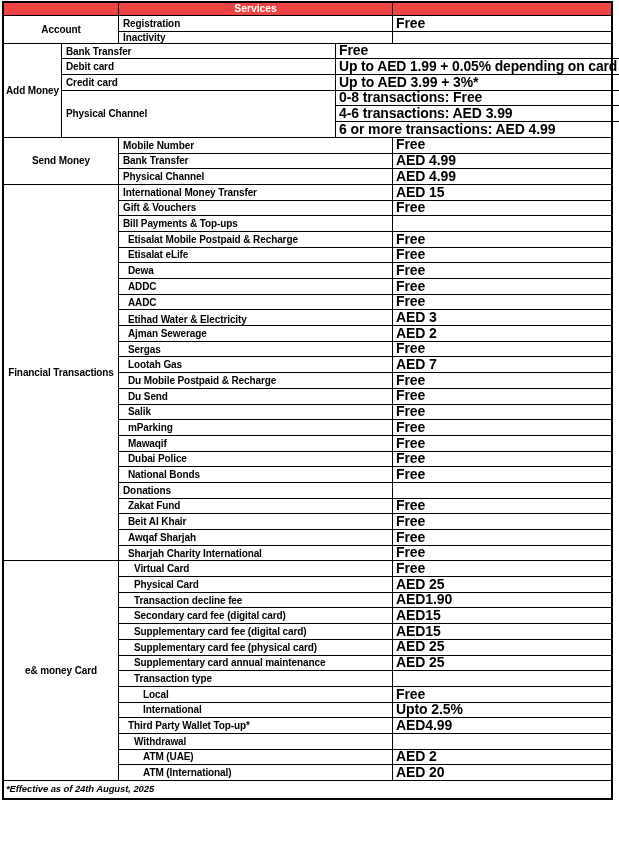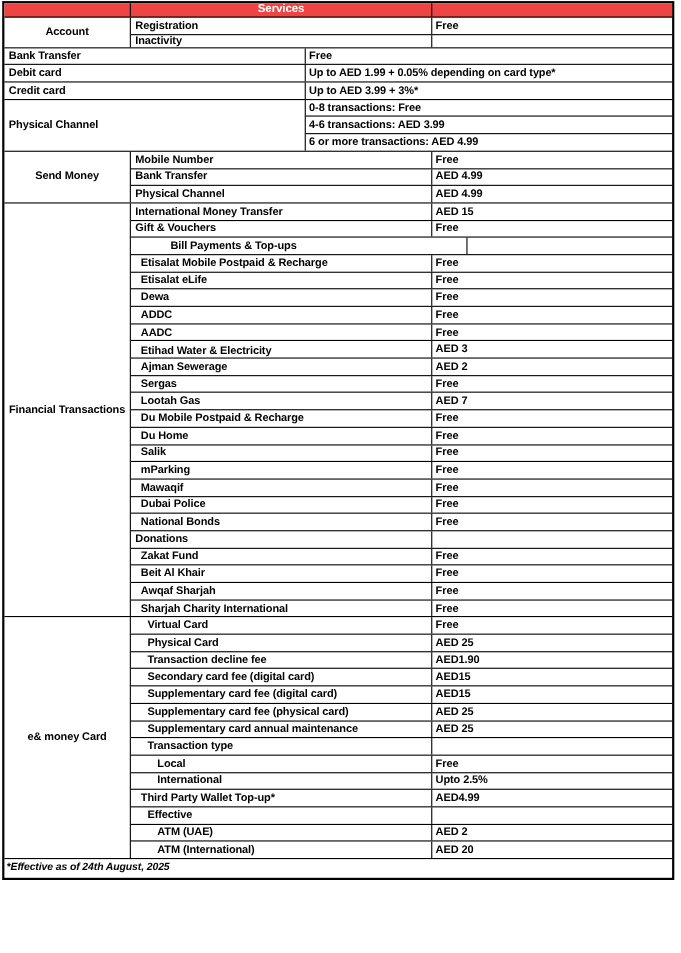--- a/index.html
+++ b/index.html
@@ -36,21 +36,21 @@
   .group { display: flex; }
   .group.bb { border-bottom: 1px solid #000; }
   .svc-cell {
     width: 274px; border-right: 1px solid #000;
     display: flex; align-items: center;
     font-weight: bold; font-size: 10px; letter-spacing: -0.1px;
   }
   .fees { flex: 1; display: flex; flex-direction: column; }
   .fee-cell {
     display: flex; align-items: center; padding-left: 3px;
-    font-weight: bold; font-size: 10px; letter-spacing: -0.1px;
+    font-weight: bold; font-size: 14px; letter-spacing: -0.1px;
     overflow: hidden;
   }
   .fee-cell.bb { border-bottom: 1px solid #000; }
   .fee-cell.va-bottom { align-items: flex-end; padding-bottom: 2px; }
 
   
   .footer-row {
     height: 17px; display: flex; align-items: center; padding-left: 2px;
     font-weight: bold; font-style: italic; font-size: 9.5px;
     letter-spacing: -0.1px;
@@ -89,20 +89,23 @@
               </div>
             </div>
             <div class="group">
               <div class="svc-cell" style="padding-left: 4px;">
                 <span class="txt">Inactivity</span>
               </div>
             </div>
           </div>
         </div>
         <div class="section">
+          <div class="cat-cell">
+            <span class="txt">Add Money</span>
+          </div>
           <div class="groups">
             <div class="group bb">
               <div class="svc-cell" style="padding-left: 4px;">
                 <span class="txt">Bank Transfer</span>
               </div>
               <div class="fees">
                 <div class="fee-cell" style="height: 14.7px;">
                   <span class="txt">Free</span>
                 </div>
               </div>
@@ -201,21 +204,21 @@
               <div class="svc-cell" style="padding-left: 4px;">
                 <span class="txt">Gift &amp; Vouchers</span>
               </div>
               <div class="fees">
                 <div class="fee-cell" style="height: 14.7px;">
                   <span class="txt">Free</span>
                 </div>
               </div>
             </div>
             <div class="group bb">
-              <div class="svc-cell" style="padding-left: 4px; margin-left: 32px;">
+              <div class="svc-cell" style="padding-left: 4px;">
                 <span class="txt">Bill Payments &amp; Top-ups</span>
               </div>
               <div class="fees">
                 <div class="fee-cell" style="height: 14.7px;">
                   <span class="txt"></span>
                 </div>
               </div>
             </div>
             <div class="group bb">
               <div class="svc-cell" style="padding-left: 9px;">
@@ -312,21 +315,21 @@
                 <span class="txt">Du Mobile Postpaid &amp; Recharge</span>
               </div>
               <div class="fees">
                 <div class="fee-cell" style="height: 14.7px;">
                   <span class="txt">Free</span>
                 </div>
               </div>
             </div>
             <div class="group bb">
               <div class="svc-cell" style="padding-left: 9px;">
-                <span class="txt">Du Home</span>
+                <span class="txt">Du Send</span>
               </div>
               <div class="fees">
                 <div class="fee-cell" style="height: 14.7px;">
                   <span class="txt">Free</span>
                 </div>
               </div>
             </div>
             <div class="group bb">
               <div class="svc-cell" style="padding-left: 9px;">
                 <span class="txt">Salik</span>
@@ -539,21 +542,21 @@
                 <span class="txt">Third Party Wallet Top-up*</span>
               </div>
               <div class="fees">
                 <div class="fee-cell" style="height: 14.7px;">
                   <span class="txt">AED4.99</span>
                 </div>
               </div>
             </div>
             <div class="group bb">
               <div class="svc-cell" style="padding-left: 15px;">
-                <span class="txt">Effective</span>
+                <span class="txt">Withdrawal</span>
               </div>
               <div class="fees">
                 <div class="fee-cell" style="height: 14.7px;">
                   <span class="txt"></span>
                 </div>
               </div>
             </div>
             <div class="group bb">
               <div class="svc-cell" style="padding-left: 24px;">
                 <span class="txt">ATM (UAE)</span>

